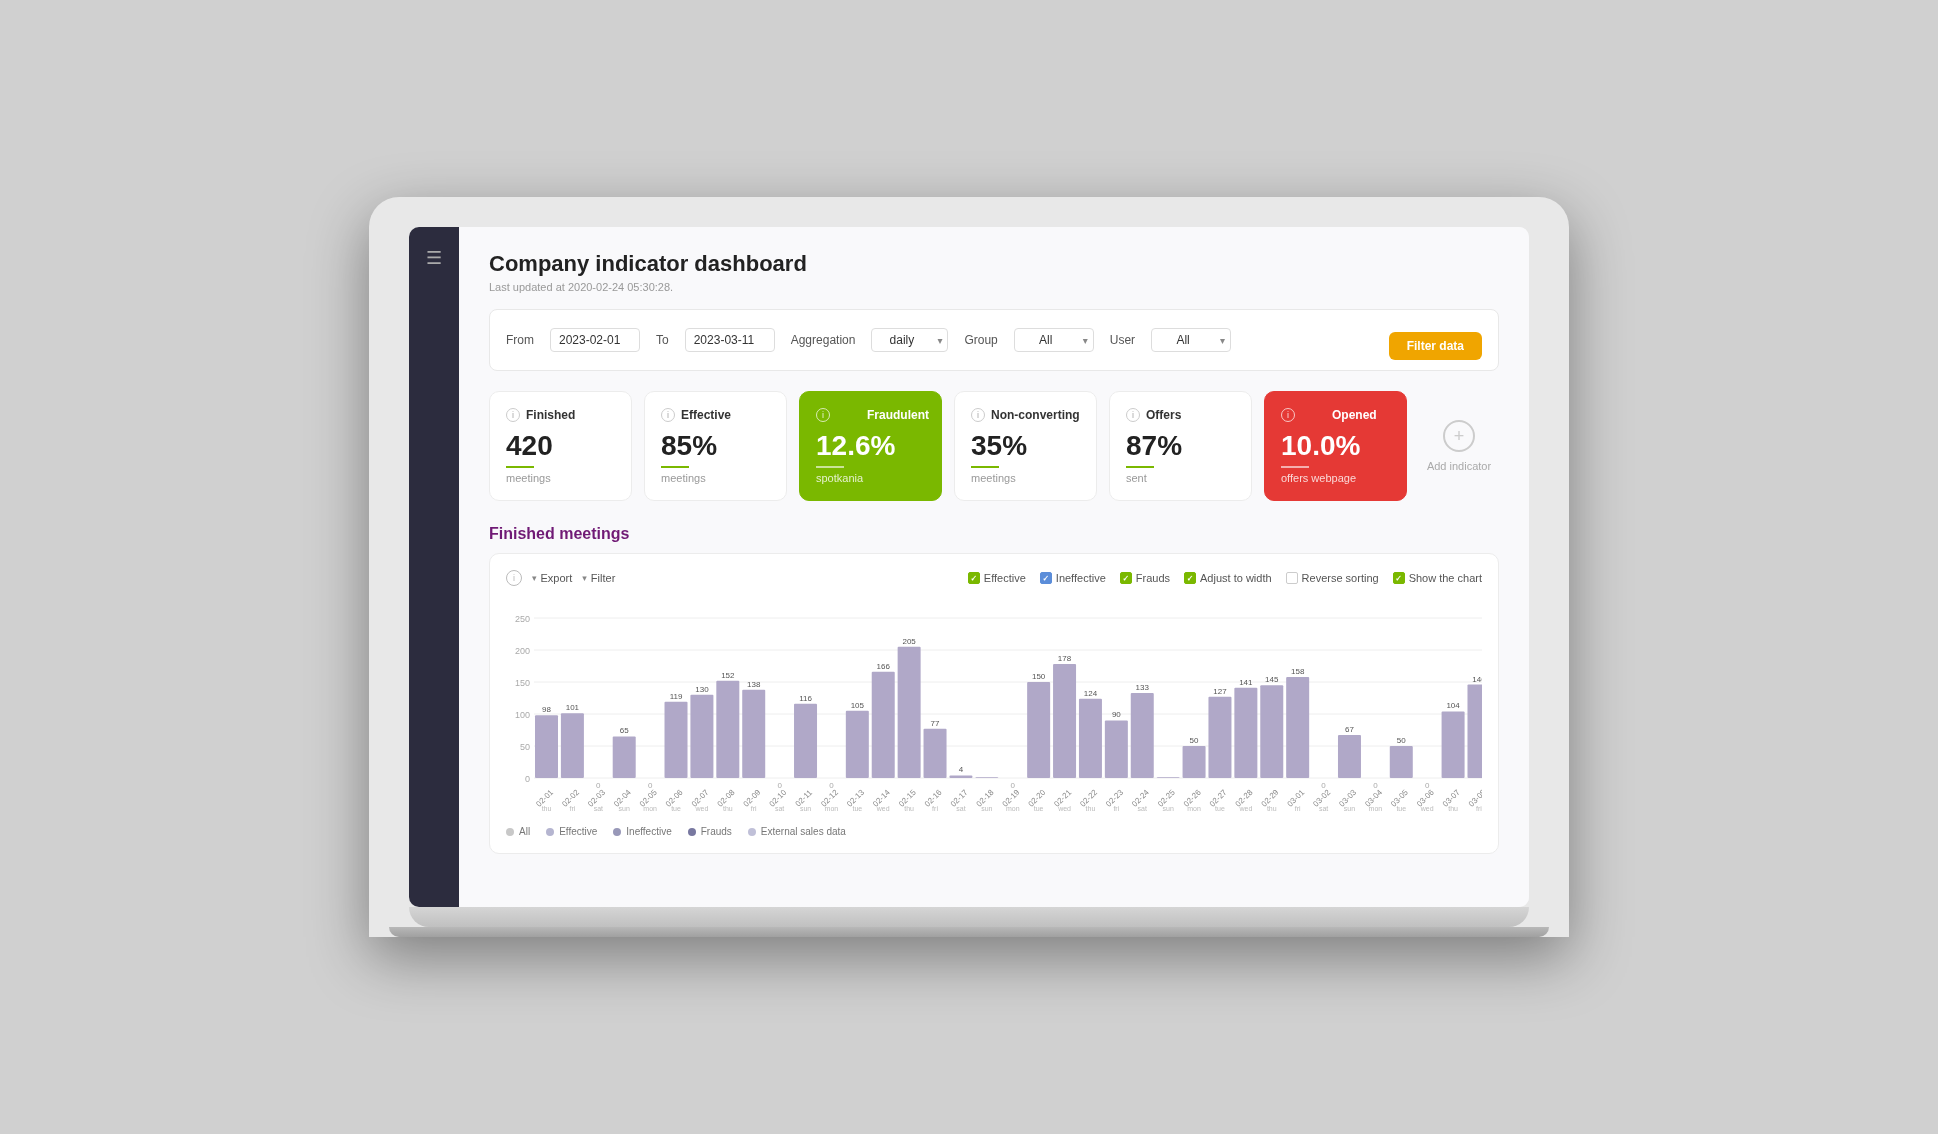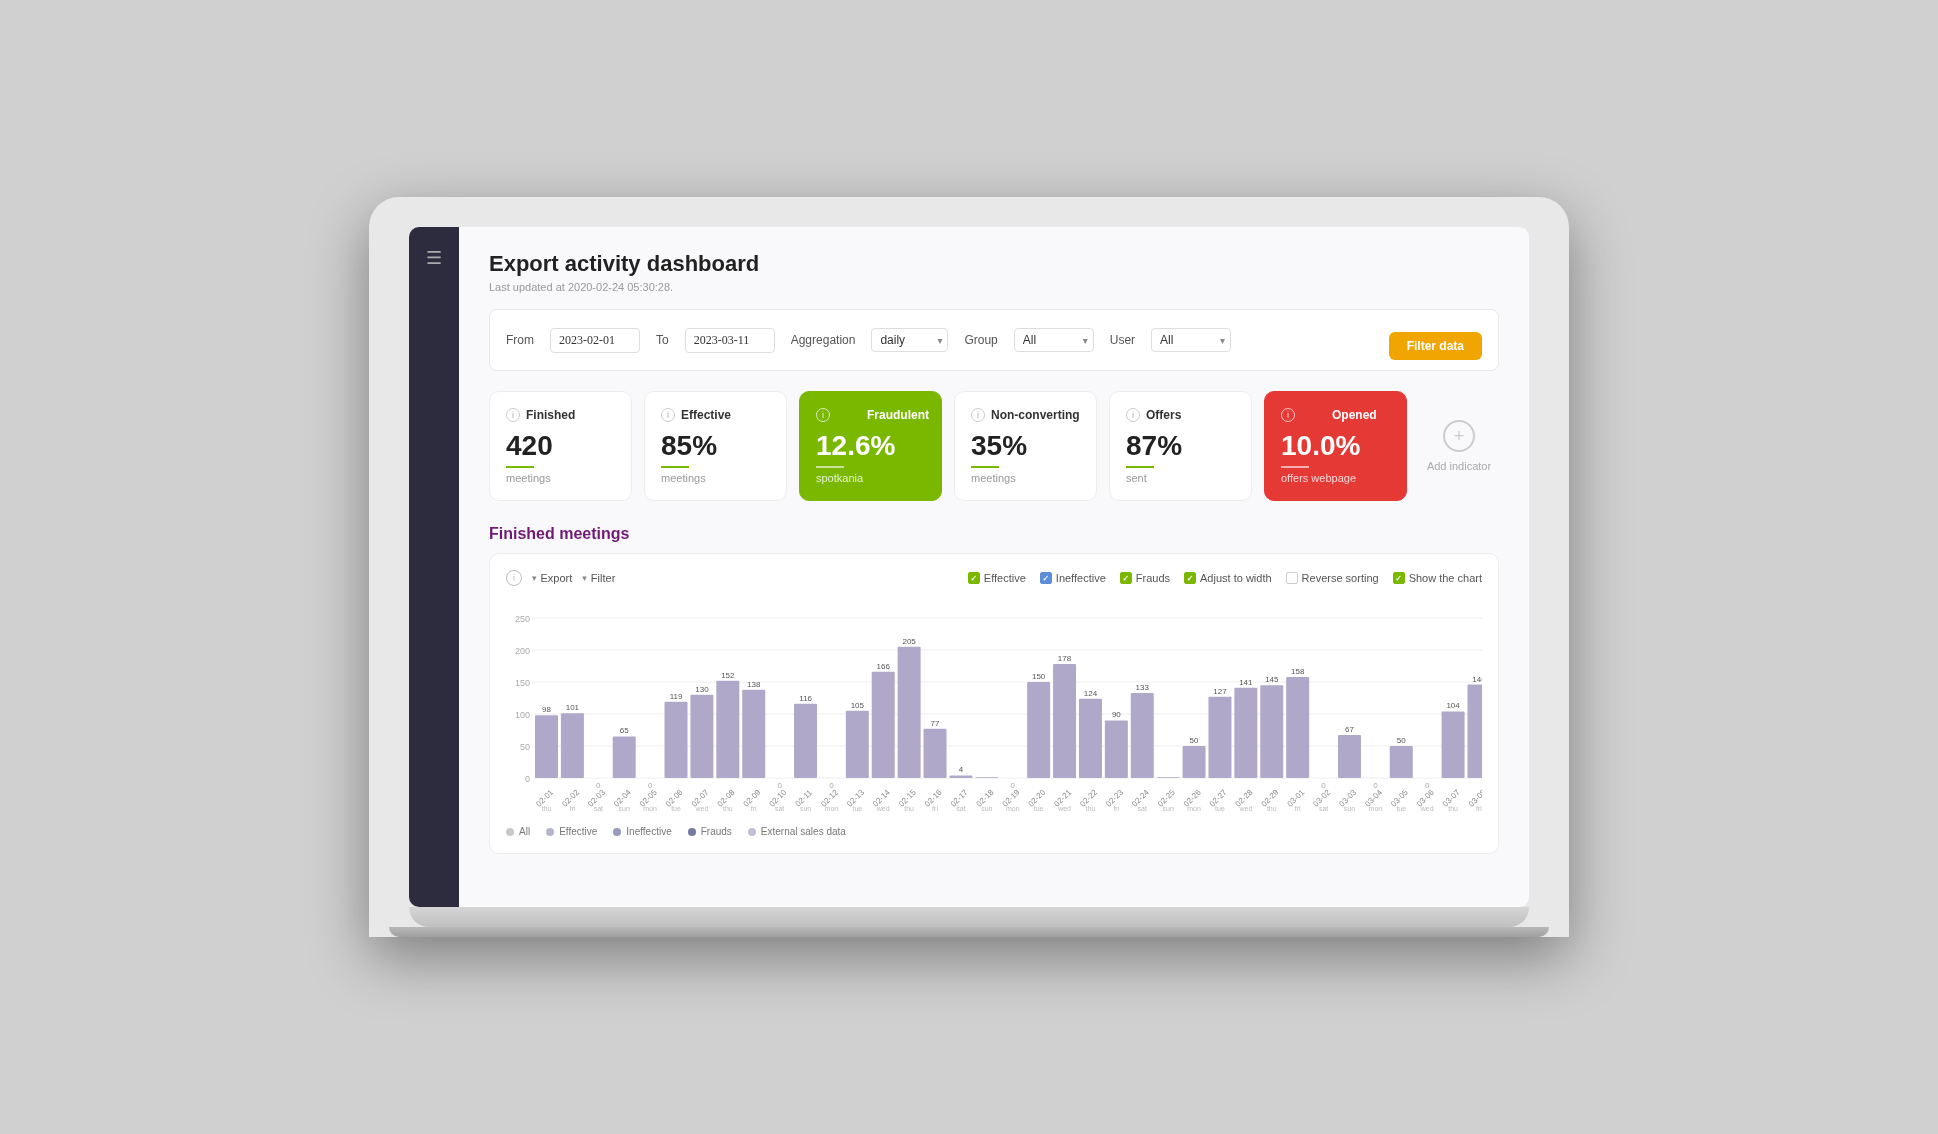--- a/index.html
+++ b/index.html
@@ -90,31 +90,31 @@
       font-size: 12px;
       color: #555;
     }
     .filter-input {
       border: 1px solid #ddd;
       border-radius: 4px;
       padding: 4px 8px;
       font-size: 12px;
       color: #333;
       background: #fff;
-      font-family: Liberation Serif, serif;
     }
     .filter-select {
       border: 1px solid #ddd;
       border-radius: 4px;
       padding: 4px 24px 4px 8px;
       font-size: 12px;
       color: #333;
       background: #fff;
       appearance: none;
       cursor: pointer;
+      text-align: center;
     }
     .select-wrapper {
       position: relative;
       display: inline-flex;
       align-items: center;
     }
     .select-wrapper::after {
       content: '▾';
       position: absolute;
       right: 6px;
@@ -345,21 +345,21 @@
 <div style="width:100%; display:flex; flex-direction:column; align-items:center;">
   <div class="laptop-outer">
     <div class="laptop-screen">
 
       <div class="sidebar">
         <div class="sidebar-menu-icon">☰</div>
       </div>
 
       <div class="main-content">
 
-        <h1 class="page-title">Export activity dashboard</h1>
+        <h1 class="page-title">Company indicator dashboard</h1>
         <div class="last-updated">Last updated at 2020-02-24 05:30:28.</div>
 
         <div class="filter-bar">
           <span class="filter-label">From</span>
           <input class="filter-input" type="text" value="2023-02-01" style="width: 90px;">
           <span class="filter-label">To</span>
           <input class="filter-input" type="text" value="2023-03-11" style="width: 90px;">
           <span class="filter-label">Aggregation</span>
           <div class="select-wrapper">
             <select class="filter-select">

